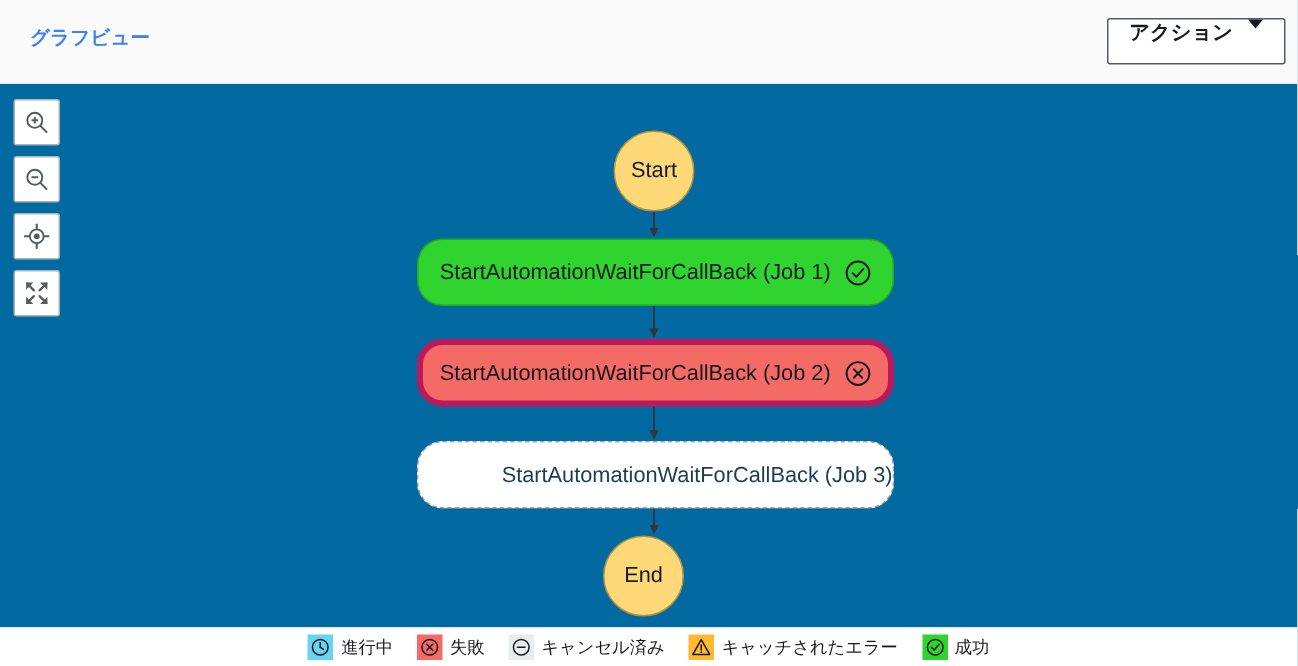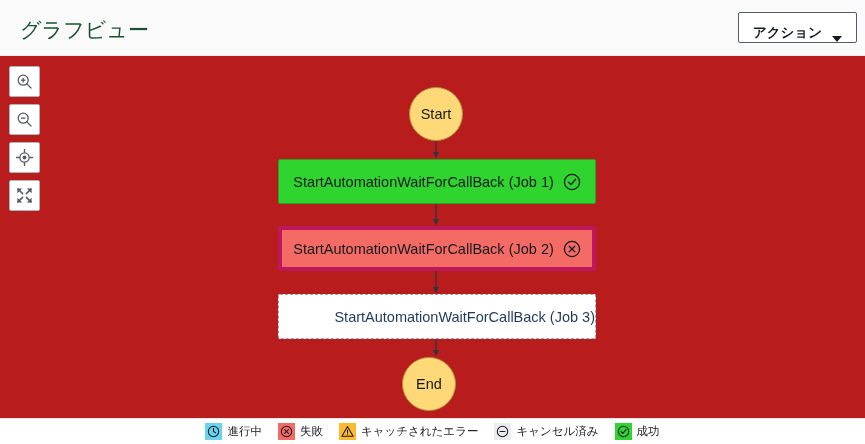--- a/index.html
+++ b/index.html
@@ -27,58 +27,58 @@
     width: 865px;
     height: 56px;
     background: #fafafa;
     border-bottom: 1px solid #e9ebed;
     box-sizing: border-box;
   }
   .header-title {
     position: absolute;
     left: 20px;
     top: 16px;
-    font-size: 21px;
-    font-weight: normal;
-    color: #14532d;
+    font-size: 13px;
+    font-weight: bold;
+    color: #3b82f6;
     letter-spacing: 0.1px;
   }
   .actions-button {
     position: absolute;
     right: 8px;
     top: 12px;
     height: 31px;
     padding: 0 14px;
     background: #ffffff;
     border: 1px solid #545b64;
     border-radius: 2px;
     color: #16191f;
     font-size: 13.5px;
     font-weight: bold;
     display: flex;
-    align-items: flex-end;
+    align-items: flex-start;
     gap: 10px;
     cursor: pointer;
     box-sizing: border-box;
     margin-left: 13px;
   }
   .caret {
     width: 0; height: 0;
     border-left: 5px solid transparent;
     border-right: 5px solid transparent;
     border-top: 6px solid #16191f;
   }
 
   
   .canvas {
     position: absolute;
     left: 0; top: 56px;
     width: 865px;
     height: 362px;
-    background: #b91c1c;
+    background: #0369a1;
     overflow: hidden;
   }
 
   
   .zoom-toolbar {
     position: absolute;
     left: 9px;
     top: 10px;
     display: flex;
     flex-direction: column;
@@ -126,21 +126,21 @@
     cursor: pointer;
   }
   #node-start { left: 409px; top: 31px; }
   #node-end   { left: 402px; top: 301px; }
 
   .node-task {
     position: absolute;
     left: 278px;
     width: 318px;
     height: 45px;
-    border-radius: 2px;
+    border-radius: 17px;
     display: flex;
     align-items: center;
     justify-content: center;
     gap: 9px;
     box-sizing: border-box;
     font-size: 14.5px;
     color: #16191f;
     cursor: pointer;
   }
   .node-task .label { white-space: nowrap; }
@@ -323,41 +323,41 @@
         <svg width="13" height="13" viewBox="0 0 14 14">
           <circle cx="7" cy="7" r="5.6" fill="none" stroke="#16191f" stroke-width="1.1"></circle>
           <line x1="4.9" y1="4.9" x2="9.1" y2="9.1" stroke="#16191f" stroke-width="1.1" stroke-linecap="round"></line>
           <line x1="9.1" y1="4.9" x2="4.9" y2="9.1" stroke="#16191f" stroke-width="1.1" stroke-linecap="round"></line>
         </svg>
       </span>
       <span class="legend-text">失敗</span>
     </div>
 
     <div class="legend-item">
+      <span class="legend-swatch" style="background:#eaeded">
+        <svg width="13" height="13" viewBox="0 0 14 14">
+          <circle cx="7" cy="7" r="5.6" fill="none" stroke="#16191f" stroke-width="1.1"></circle>
+          <line x1="4.3" y1="7" x2="9.7" y2="7" stroke="#16191f" stroke-width="1.1" stroke-linecap="round"></line>
+        </svg>
+      </span>
+      <span class="legend-text">キャンセル済み</span>
+    </div>
+
+    <div class="legend-item">
       <span class="legend-swatch" style="background:#ffb931">
         <svg width="13" height="13" viewBox="0 0 14 14">
           <polygon points="7,1.6 13,12.2 1,12.2" fill="none" stroke="#16191f" stroke-width="1.1" stroke-linejoin="round"></polygon>
           <line x1="7" y1="5.3" x2="7" y2="8.9" stroke="#16191f" stroke-width="1.1" stroke-linecap="round"></line>
           <circle cx="7" cy="10.5" r="0.65" fill="#16191f"></circle>
         </svg>
       </span>
       <span class="legend-text">キャッチされたエラー</span>
     </div>
 
     <div class="legend-item">
-      <span class="legend-swatch" style="background:#eaeded">
-        <svg width="13" height="13" viewBox="0 0 14 14">
-          <circle cx="7" cy="7" r="5.6" fill="none" stroke="#16191f" stroke-width="1.1"></circle>
-          <line x1="4.3" y1="7" x2="9.7" y2="7" stroke="#16191f" stroke-width="1.1" stroke-linecap="round"></line>
-        </svg>
-      </span>
-      <span class="legend-text">キャンセル済み</span>
-    </div>
-
-    <div class="legend-item">
       <span class="legend-swatch" style="background:#30d42f">
         <svg width="13" height="13" viewBox="0 0 14 14">
           <circle cx="7" cy="7" r="5.6" fill="none" stroke="#16191f" stroke-width="1.1"></circle>
           <polyline points="4.3,7.1 6.2,9 9.8,4.9" fill="none" stroke="#16191f" stroke-width="1.1" stroke-linecap="round" stroke-linejoin="round"></polyline>
         </svg>
       </span>
       <span class="legend-text">成功</span>
     </div>
 
   </div>

